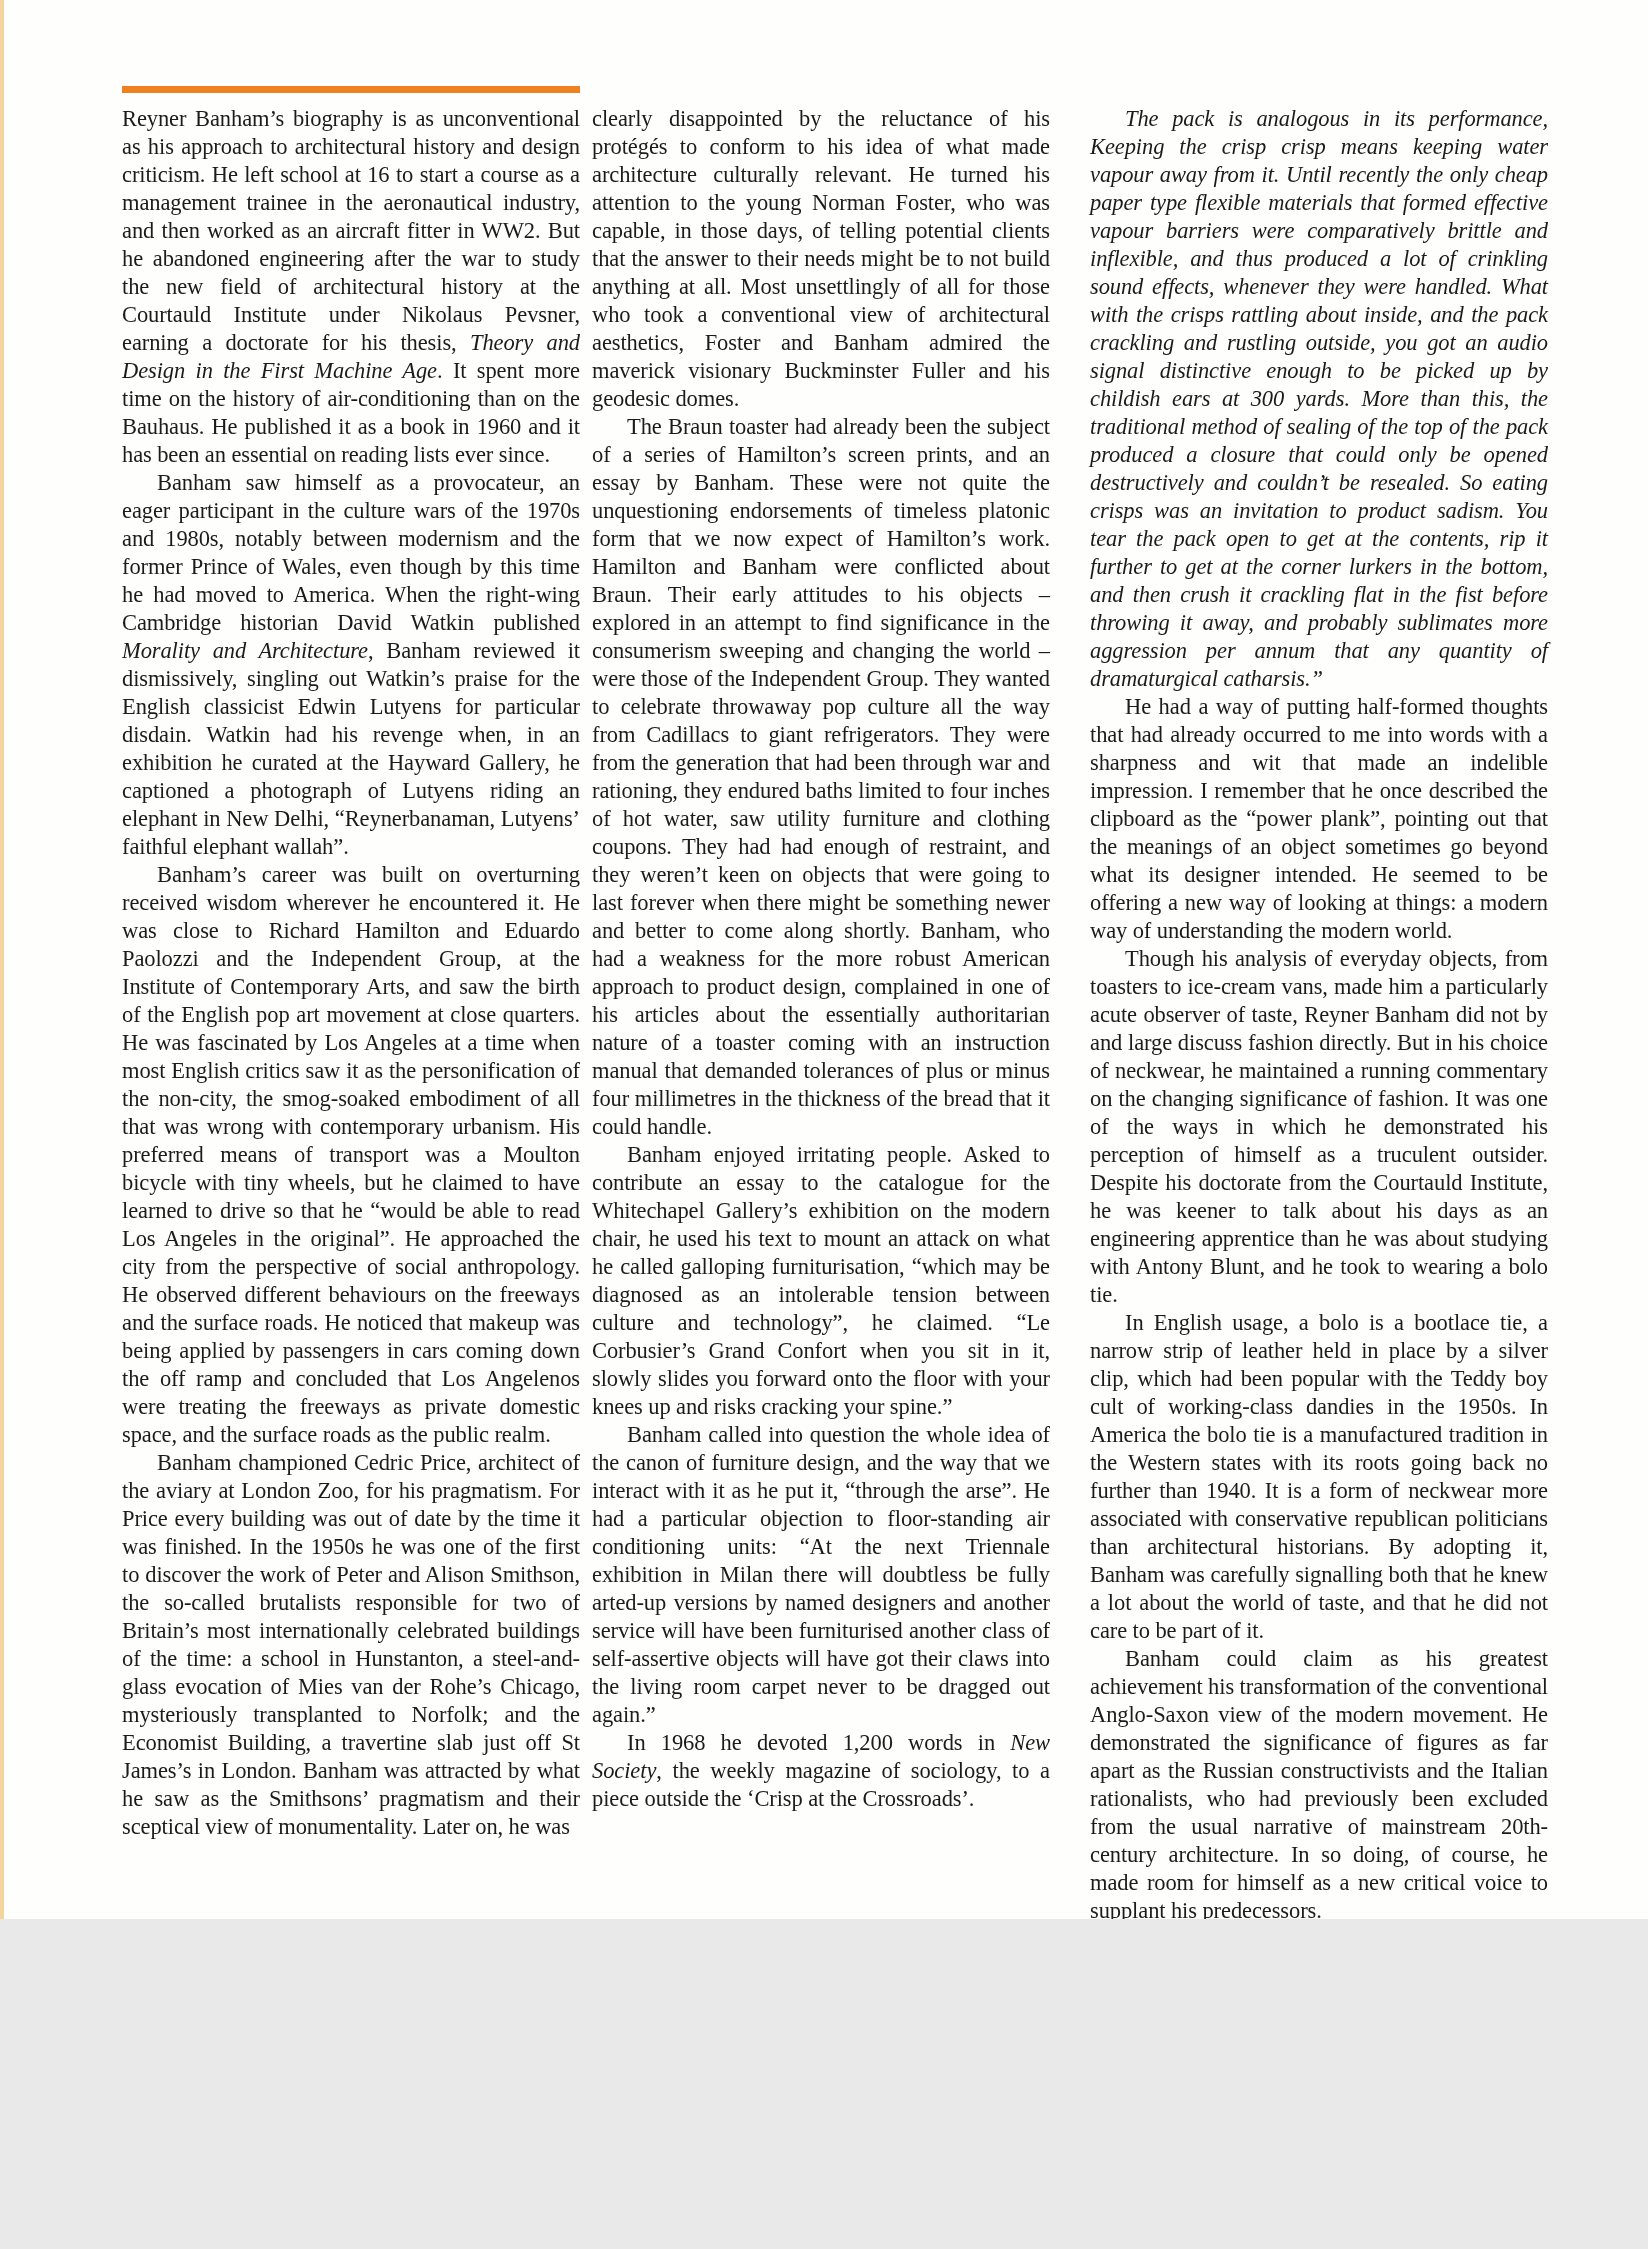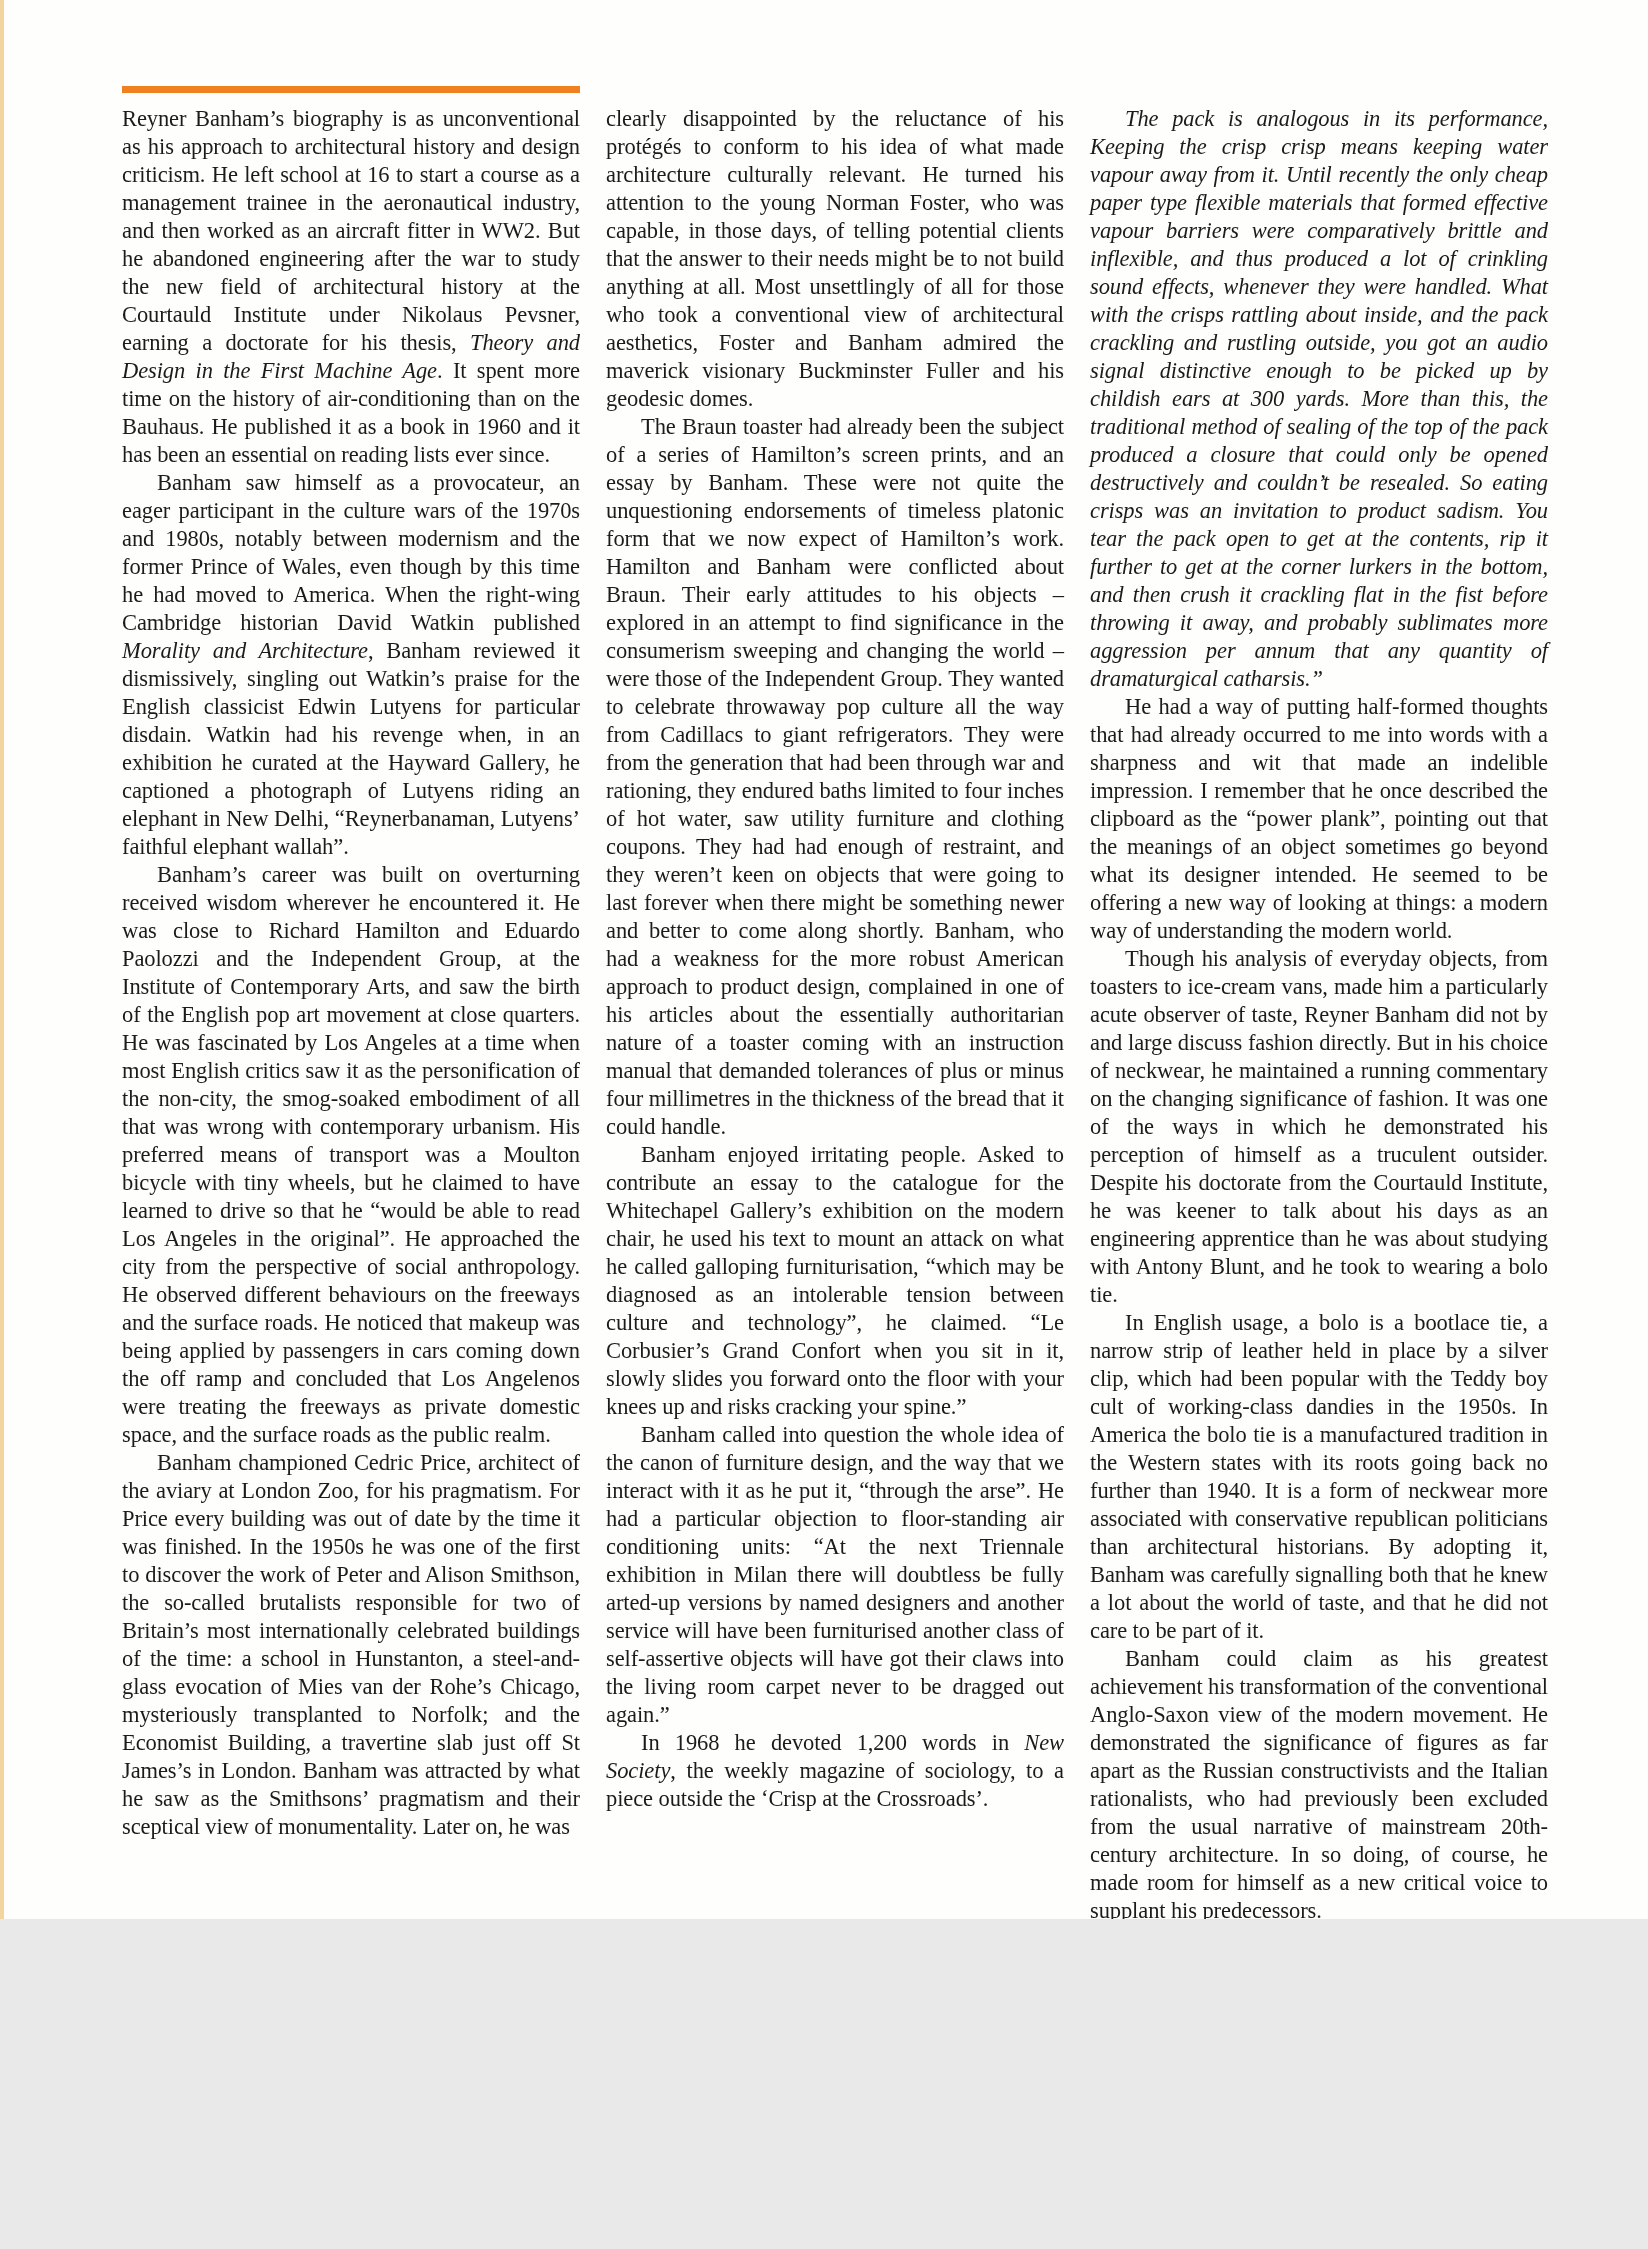--- a/index.html
+++ b/index.html
@@ -36,21 +36,21 @@
     top: 105px;
     width: 458px;
     font-size: 22.5px;
     line-height: 28px;
     text-align: justify;
     letter-spacing: -0.1px;
     -webkit-hyphens: auto;
     hyphens: auto;
   }
   .col-1 { left: 122px; }
-  .col-2 { left: 606px; }
+  .col-2 { left: 592px; }
   .col-3 { left: 1090px; }
 
   .para { margin: 0; }
   .para.indent { text-indent: 35px; }
   .para.italic { font-style: italic; }
   .para em { }
 
   .footer {
     position: absolute;
     left: 122px;

